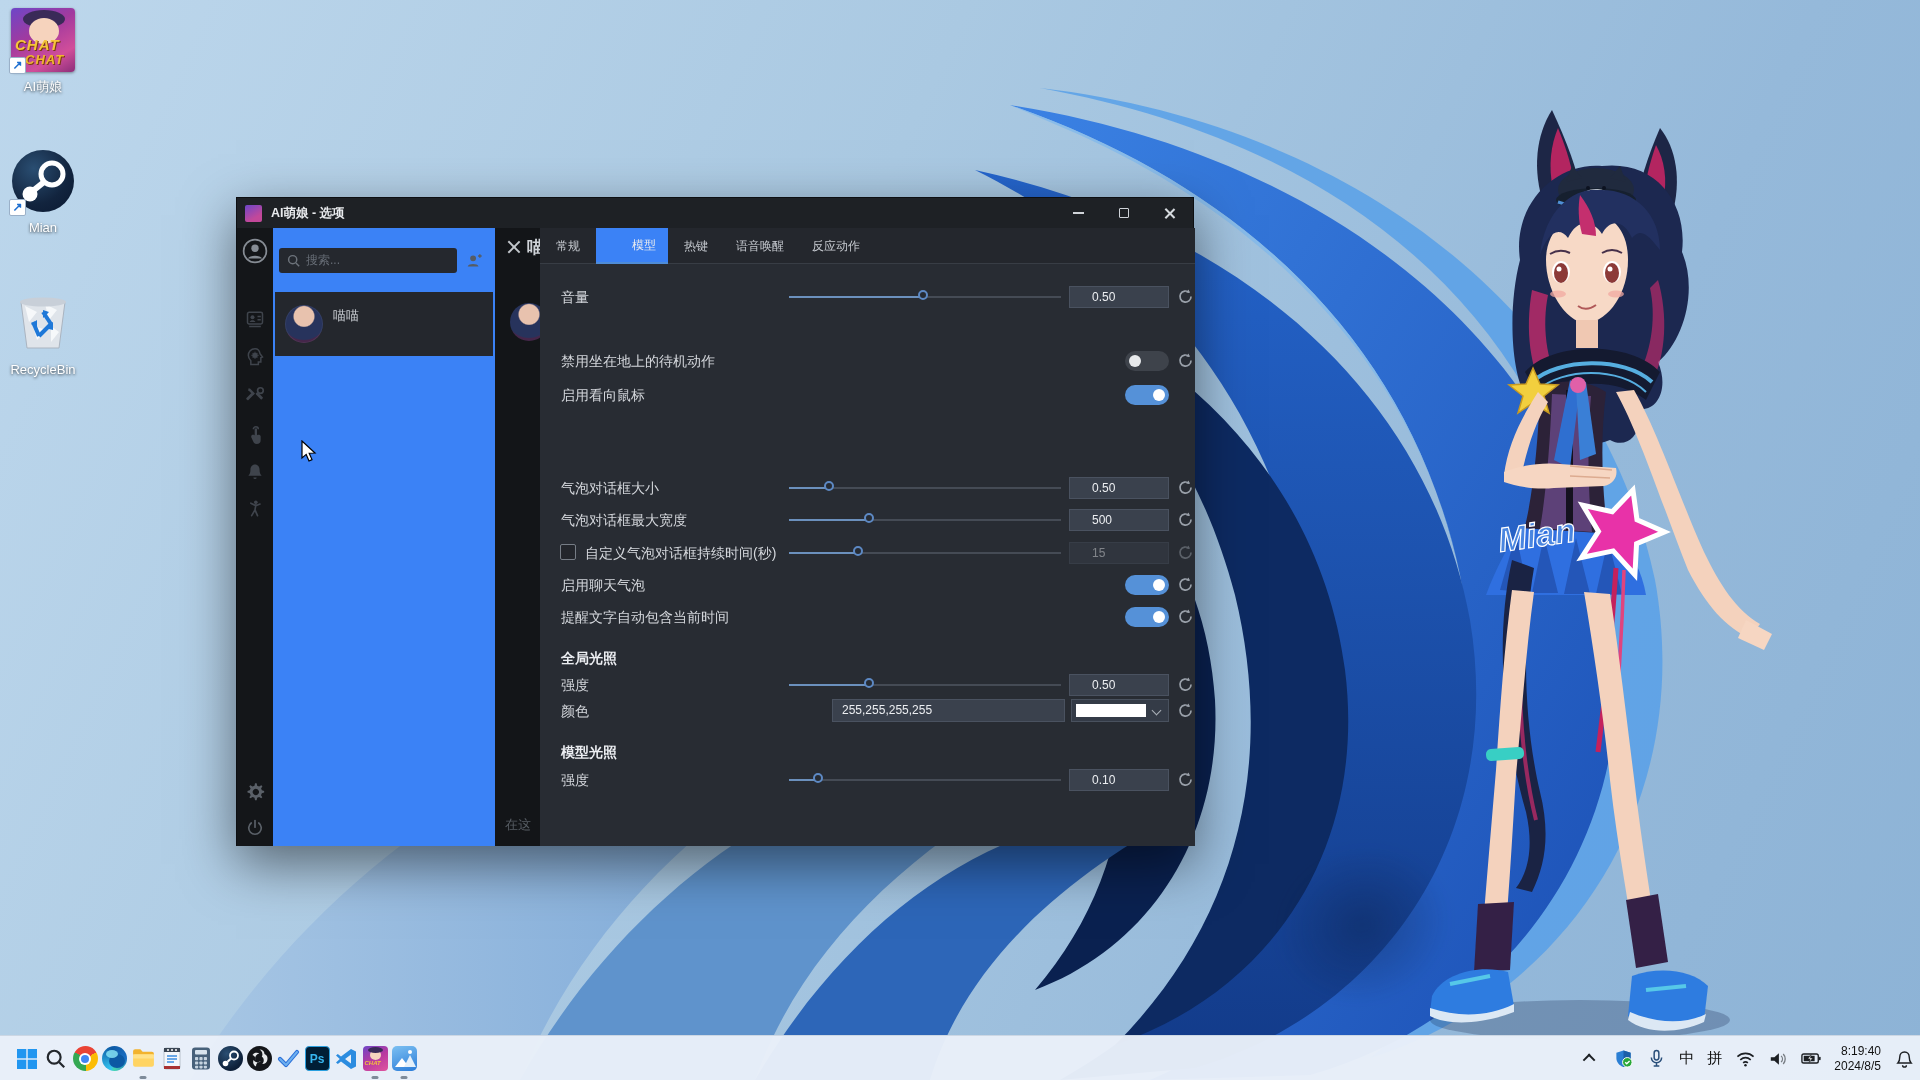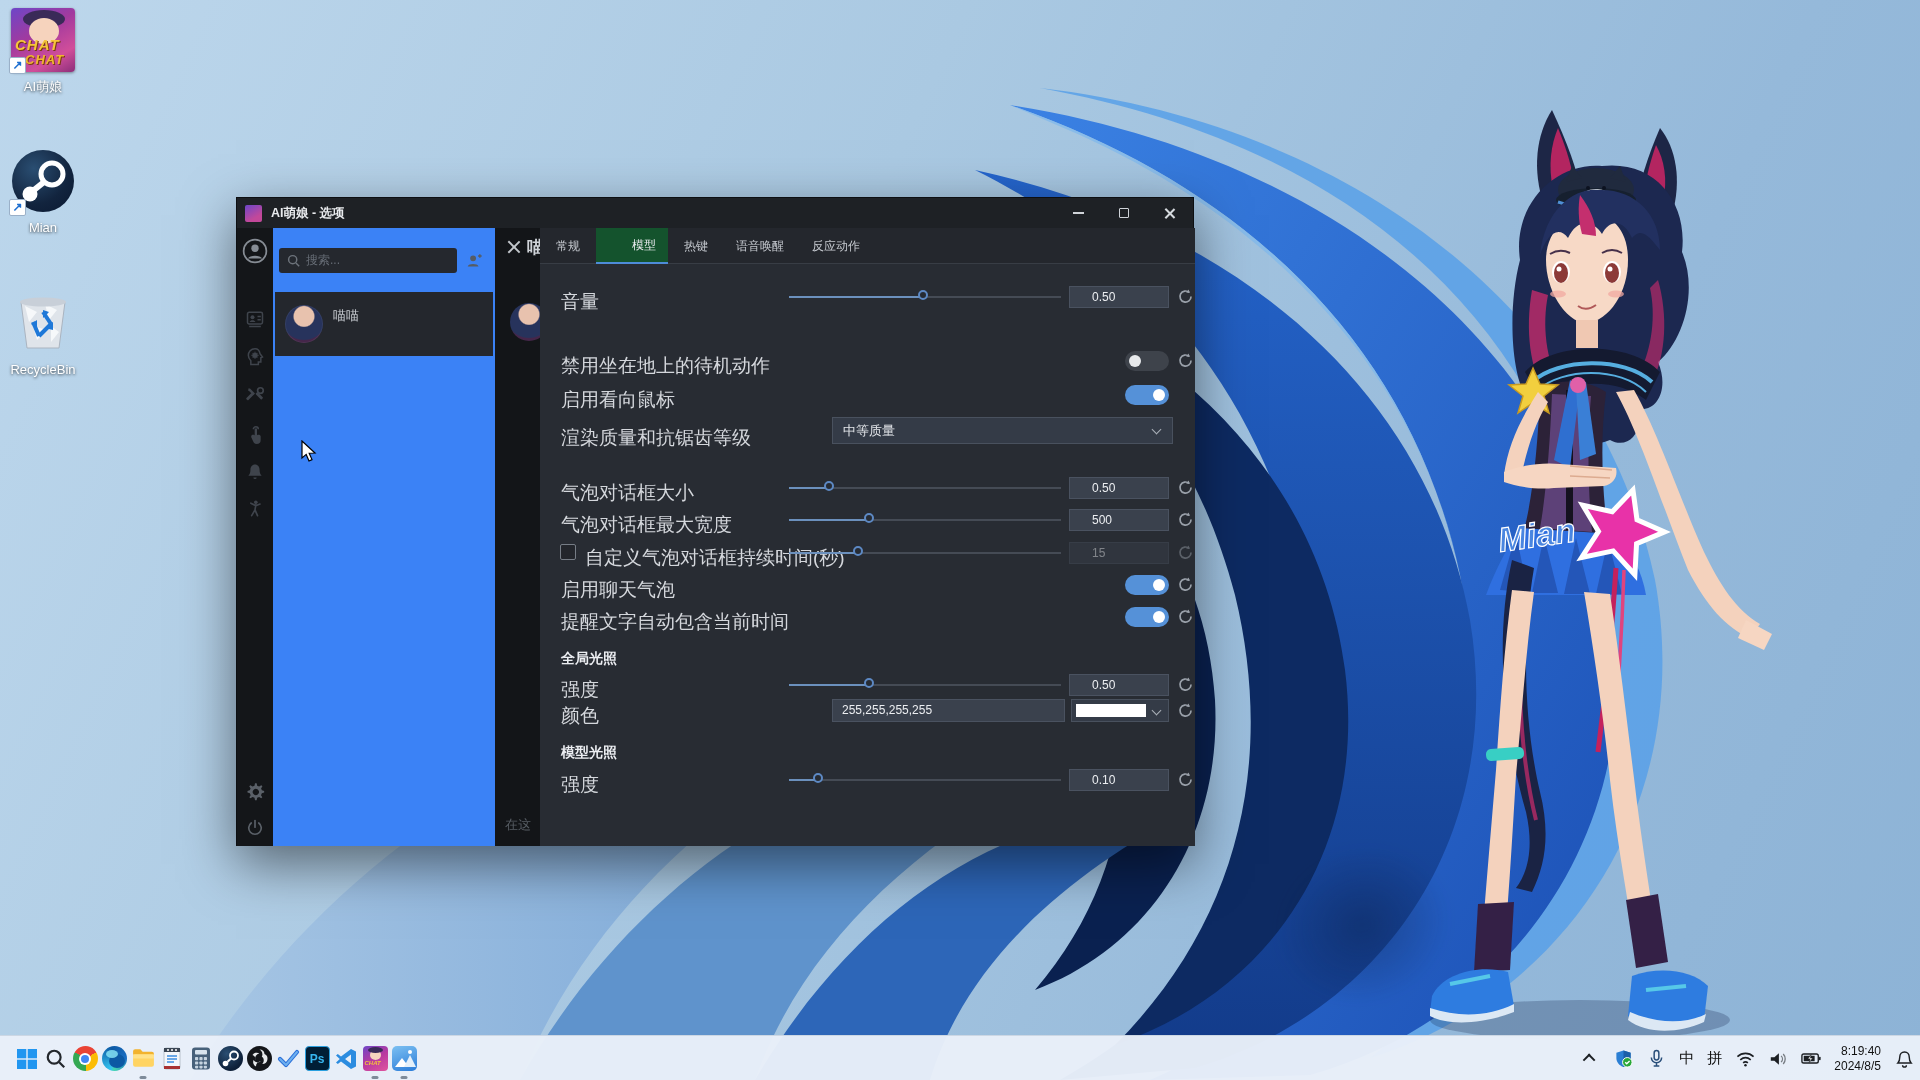--- a/index.html
+++ b/index.html
@@ -66,24 +66,24 @@
   .peek-x:before,.peek-x:after { content:""; position:absolute; left:6px; top:0; width:1.8px; height:16px; background:#c3c7cc; }
   .peek-x:before { transform:rotate(45deg); } .peek-x:after { transform:rotate(-45deg); }
   .peek-name { position:absolute; left:32px; top:8px; font-size:17px; font-weight:bold; color:#cfd3d8; white-space:nowrap; }
   .peek-ava { position:absolute; left:15px; top:75px; width:38px; height:38px; border-radius:50%;
     background:radial-gradient(circle at 50% 30%, #e8c2ae 0 30%, #27335c 34% 70%, #45264a 74%); }
   .peek-input { position:absolute; left:10px; top:588px; font-size:13px; color:#575d64; white-space:nowrap; }
 
   #settings { position:absolute; left:303px; top:0; width:655px; height:618px; background:#282c33; }
   #tabbar { position:absolute; left:0; top:0; width:100%; height:36px; background:#24272d; border-bottom:1px solid #383d45; display:flex; }
   .tab { height:36px; padding:0 12px; display:flex; align-items:center; font-size:12px; color:#c4c8ce; margin-left:4px; }
-  .tab.sel { background:#14532d; border-bottom:2px solid #4e8cd8; color:#e8eaee;padding-left:36px; }
+  .tab.sel { background:#3b82f6; border-bottom:2px solid #4e8cd8; color:#e8eaee;padding-left:36px; }
 
   .row { position:absolute; left:0; width:100%; height:26px; }
-  .rlabel { position:absolute; left:21px; top:5px; font-size:19px; color:#d4d7dc; white-space:nowrap; }
+  .rlabel { position:absolute; left:21px; top:5px; font-size:14px; color:#d4d7dc; white-space:nowrap; }
   .rlabel.cb { left:45px; }
   .checkbox { position:absolute; left:20px; top:4px; width:16px; height:16px; border:1.4px solid #767d86; border-radius:2px; background:#23262c; }
   .slider { position:absolute; left:249px; top:0; width:272px; height:26px; }
   .slider .track { position:absolute; left:0; top:12px; width:100%; height:2px; background:#454b55; }
   .slider .fill { position:absolute; left:0; top:12px; height:2px; background:#6b90bd; width:var(--pct,50%); }
   .slider .thumb { position:absolute; top:6px; left:calc(var(--pct,50%) - 7px); width:10px; height:10px;
     border:2.5px solid #5d89c4; background:#262b33; border-radius:50%; }
   .valbox { position:absolute; left:529px; top:2px; width:100px; height:22px; background:#3a414d; border:1px solid #4a5260;
     font-size:12px; color:#eceef1; line-height:20px; padding-left:22px; }
   .stepper { position:absolute; left:529px; top:2px; width:100px; height:22px; background:#3a414d; border:1px solid #4a5260;
@@ -433,27 +433,20 @@
           <div class="rlabel">禁用坐在地上的待机动作</div>
           <div class="toggle">
               <div class="knob"></div>
             </div>
           <svg class="refresh" viewBox="0 0 16 16">
               <path d="M13.2,8 a5.2,5.2 0 1 1 -1.7,-3.8" fill="none" stroke="#9aa1aa" stroke-width="1.6"></path>
               <path d="M11,1.4 L12,4.8 L8.6,4.2 Z" fill="#9aa1aa"></path>
             </svg>
         </div>
 
-        <div class="row" style="top:192px;">
-          <div class="rlabel">渲染质量和抗锯齿等级</div>
-          <div class="dropdown">
-            <div class="dtext">中等质量</div>
-            <div class="chev d"></div>
-          </div>
-        </div>
 
         <div class="row" style="top:247px;">
           <div class="rlabel">气泡对话框大小</div>
           <div class="slider" style="--pct: 15.5%;">
               <div class="track"></div>
               <div class="fill"></div>
               <div class="thumb"></div>
             </div>
           <div class="valbox">0.50</div>
           <svg class="refresh" viewBox="0 0 16 16">

